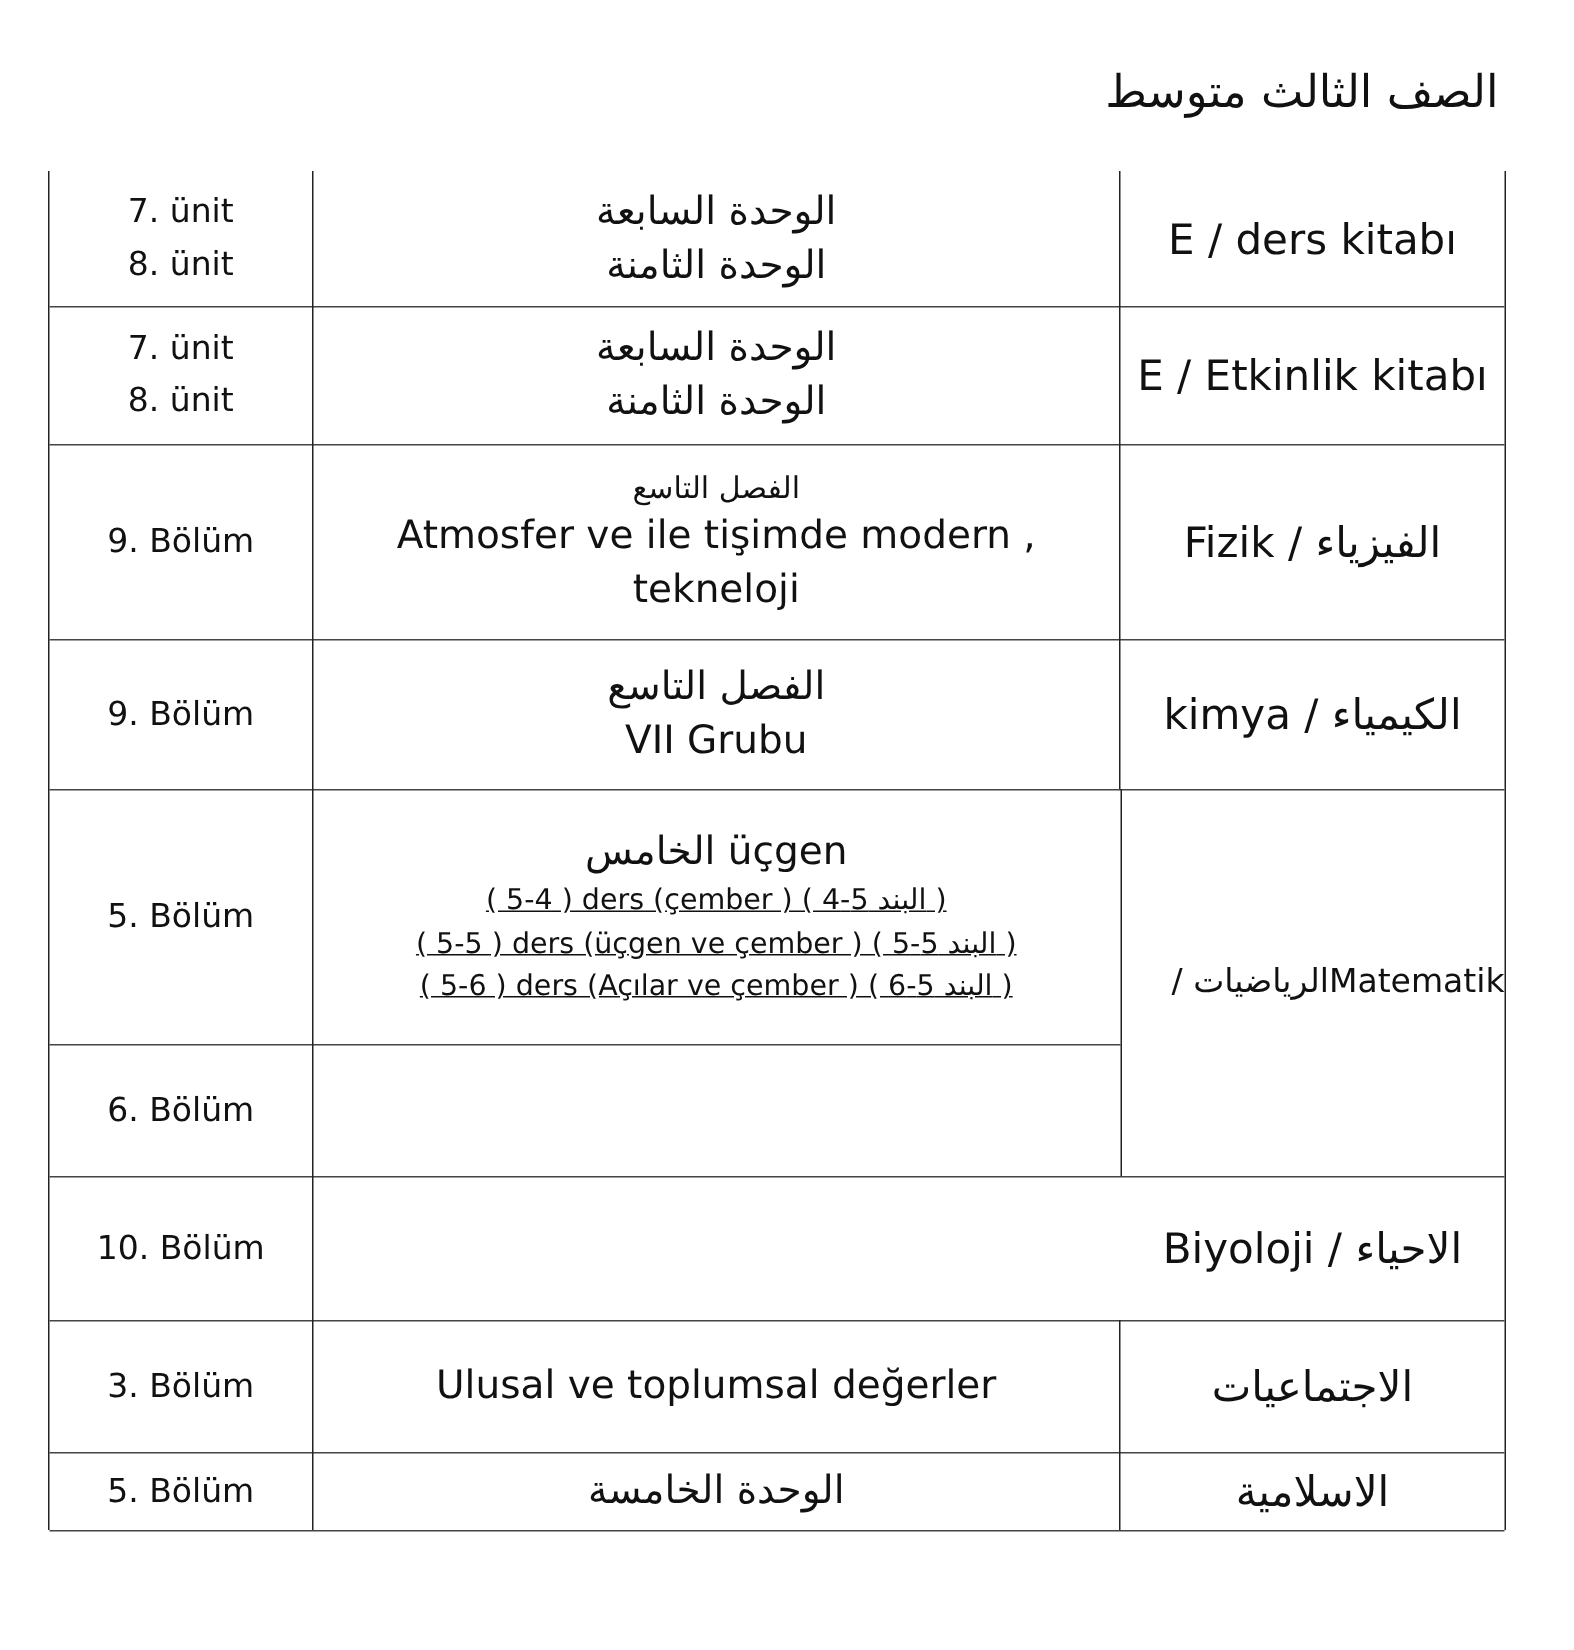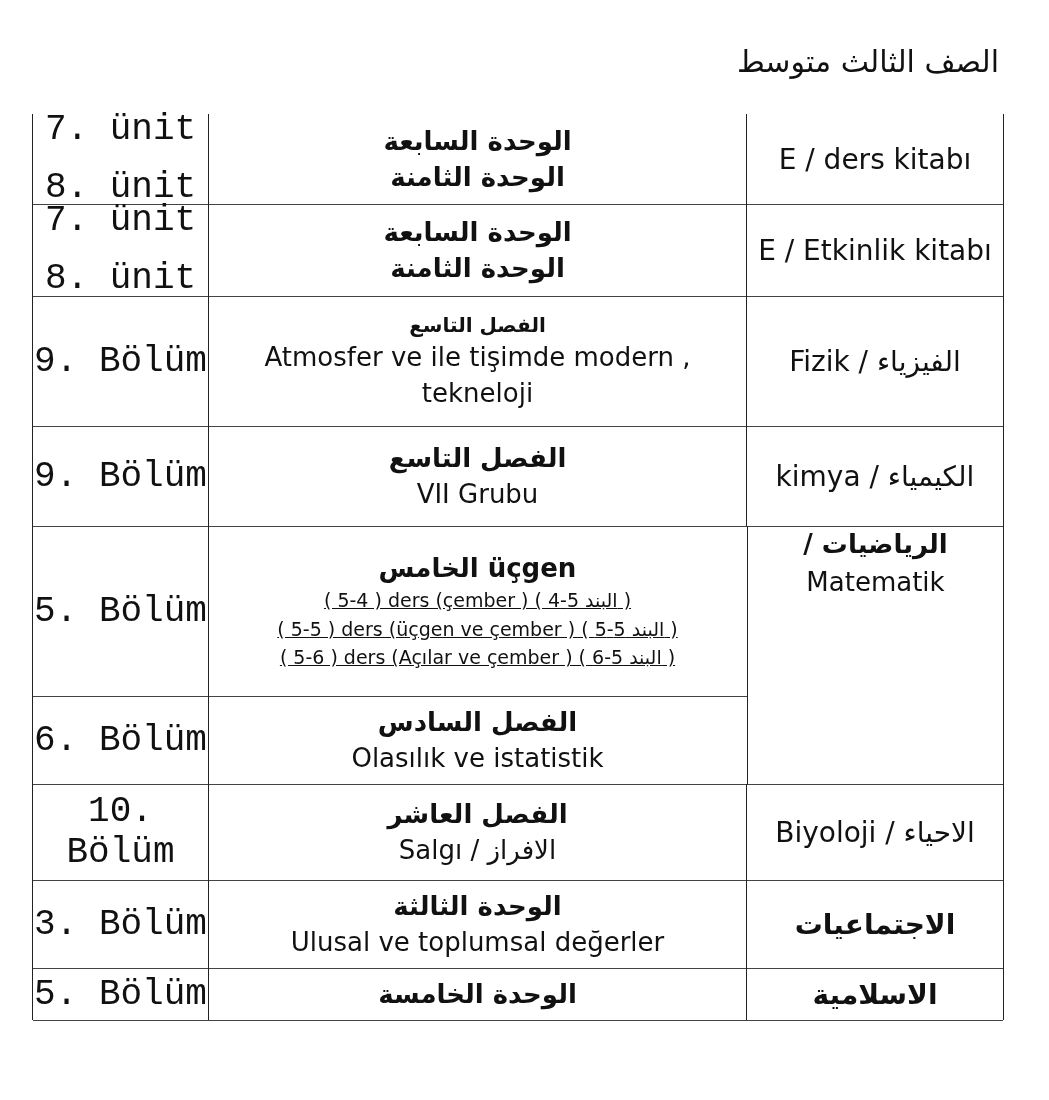--- a/index.html
+++ b/index.html
@@ -10,25 +10,25 @@
   .title {
     position: absolute; top: 44px; right: 50px; font-size: 30px; font-weight: normal; direction: rtl;
     font-family: "DejaVu Sans", sans-serif;
   }
   .grid {
     position: absolute; left: 32px; top: 114px; width: 970px; height: 906px;
     border-left: 1.5px solid #222; border-right: 1.5px solid #222;
   }
   .row { position: absolute; left: 0; right: 0; border-bottom: 1.5px solid #444; }
   .cell { position: absolute; top: 0; bottom: 0; display: flex; flex-direction: column; align-items: center; justify-content: center; text-align: center; }
-  .c1 { left: 0; width: 175px; border-right: 1.5px solid #222; font-size: 36px; font-family: Liberation Mono, monospace; }
+  .c1 { left: 0; width: 175px; border-right: 1.5px solid #222; font-size: 22px; }
   .c2 { left: 176px; width: 537px; border-right: 1.5px solid #222; font-size: 26px; line-height: 1.4; }
   .c3 { left: 714px; right: 0; font-size: 28px; }
-  .subj-merged { position: absolute; left: 714px; right: 0; display: flex; align-items: center; justify-content: flex-start; text-align: center; font-size: 26px; flex-direction: column; line-height: 1.45; }
-  .ar { direction: rtl; font-weight: bold; }
+  .subj-merged { position: absolute; left: 714px; right: 0; display: flex; align-items: center; justify-content: flex-end; text-align: center; font-size: 22px; line-height: 1.45; }
+  .ar { direction: rtl; font-weight: normal; }
   .small { font-size: 19px; line-height: 1.5; text-decoration: underline; }
   .u { line-height: 1.6; }
 </style>
 </head>
 <body>
 
 <div class="title">الصف الثالث متوسط</div>
 
 <div class="grid">
 
@@ -96,50 +96,41 @@
         <span class="small">( 5-4 ) ders (çember ) ( البند 5-4 )</span>
         <span class="small">( 5-5 ) ders (üçgen ve çember ) ( البند 5-5 )</span>
         <span class="small">( 5-6 ) ders (Açılar ve çember ) ( البند 5-6 )</span>
       </div>
   </div>
 
   <div class="row" style="top:582px;height:88px;right:256px">
     <div class="cell c1">
         <span>6. Bölüm</span>
       </div>
-    <div class="cell c2" style="border-right:none">
-        <span class="ar">الفصل السادس</span>
-        <span>Olasılık ve istatistik</span>
-      </div>
   </div>
 
   <div class="subj-merged" style="top:412px;height:258px;border-left:1.5px solid #222;border-bottom:1.5px solid #444">
     <span class="ar">الرياضيات /</span>
     <span>Matematik</span>
   </div>
 
   <div class="row" style="top:670px;height:96px">
     <div class="cell c1">
         <span>10. Bölüm</span>
       </div>
-    <div class="cell c2">
-        <span class="ar">الفصل العاشر</span>
-        <span>Salgı / الافراز</span>
-      </div>
     <div class="cell c3">
         <span>Biyoloji / الاحياء</span>
       </div>
   </div>
 
   <div class="row" style="top:766px;height:88px">
     <div class="cell c1">
         <span>3. Bölüm</span>
       </div>
     <div class="cell c2">
-        <span class="ar">الوحدة الثالثة</span>
         <span>Ulusal ve toplumsal değerler</span>
       </div>
     <div class="cell c3">
         <span class="ar">الاجتماعيات</span>
       </div>
   </div>
 
   <div class="row" style="top:854px;height:52px">
     <div class="cell c1">
         <span>5. Bölüm</span>

